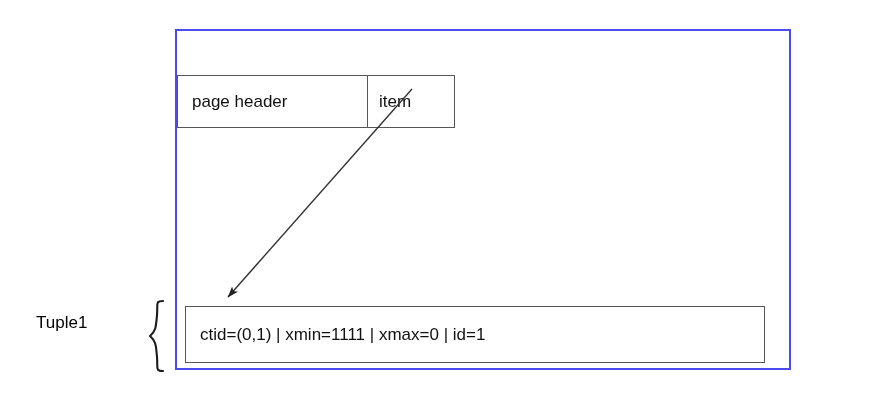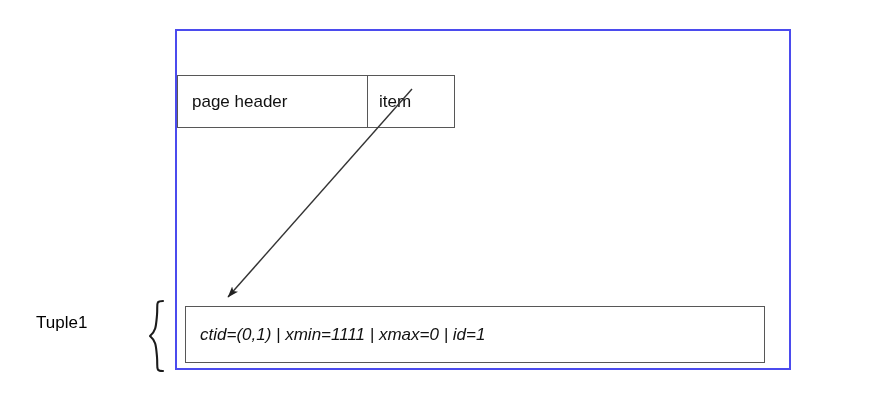--- a/index.html
+++ b/index.html
@@ -71,21 +71,20 @@
     height: 57px;
     box-sizing: border-box;
     background: #ffffff;
     border: 1.5px solid #575757;
     display: flex;
     align-items: center;
     padding-left: 14px;
     font-size: 17px;
     color: #111111;
     white-space: nowrap;
-    font-style: italic;
   }
 
   
   .tuple-label {
     position: absolute;
     left: 36px;
     top: 313px;
     font-size: 17px;
     color: #000000;
     white-space: nowrap;

